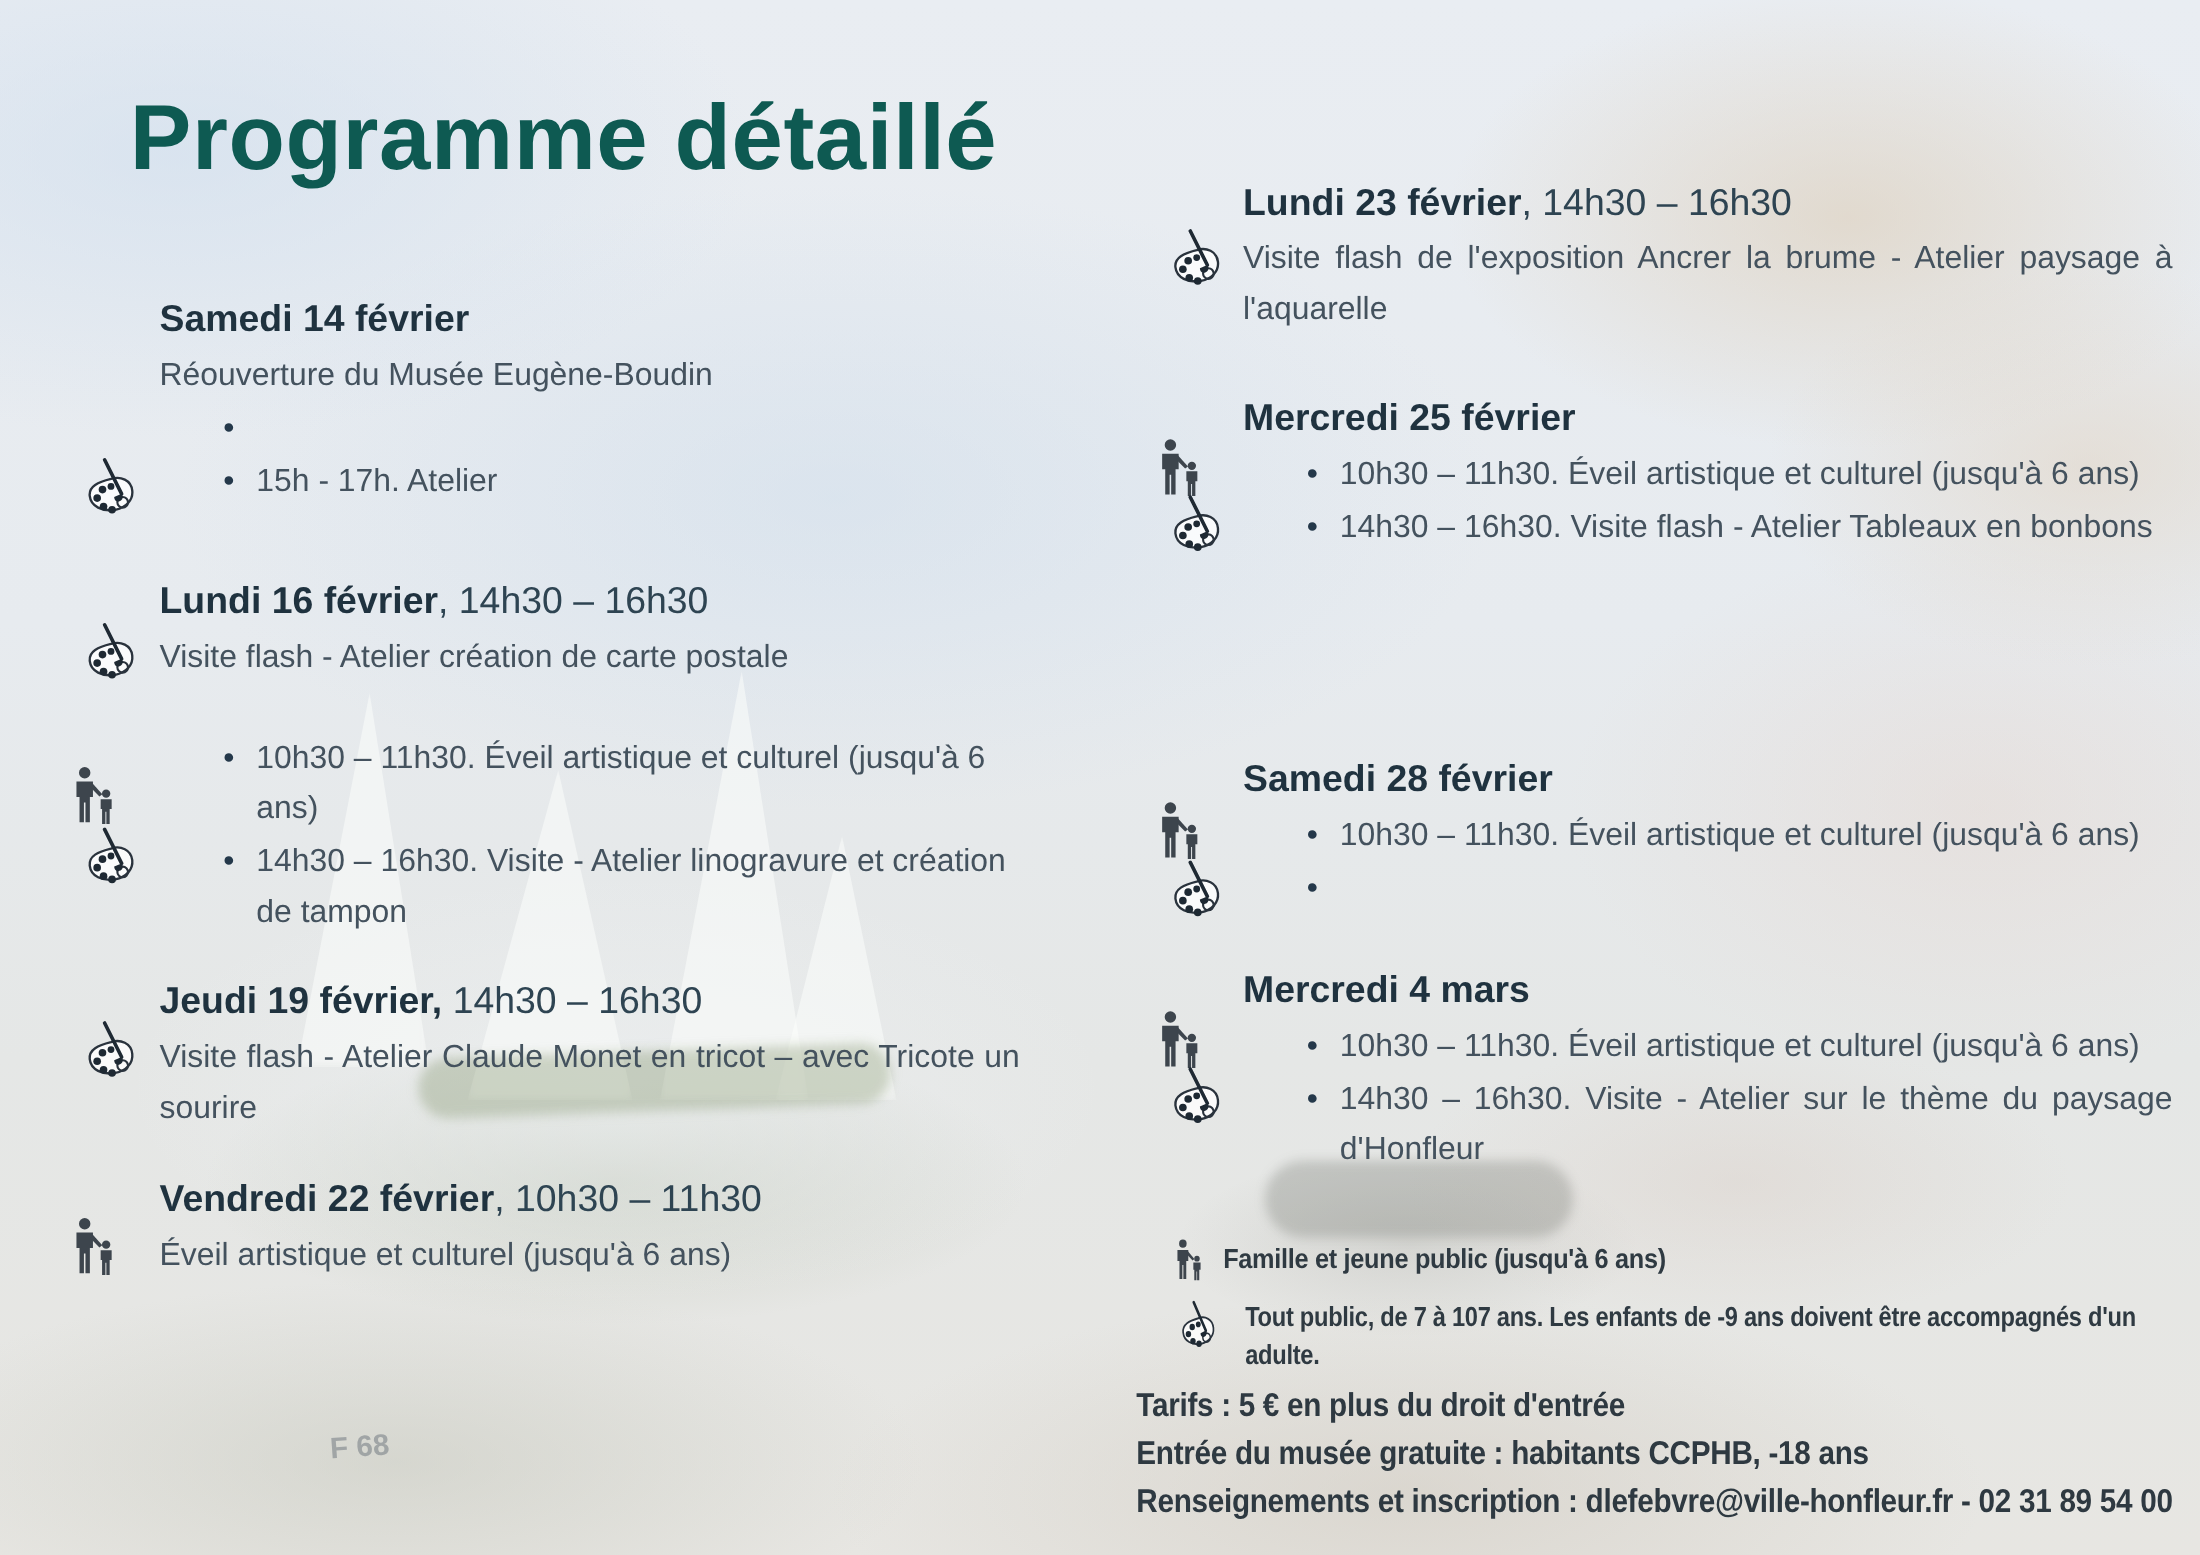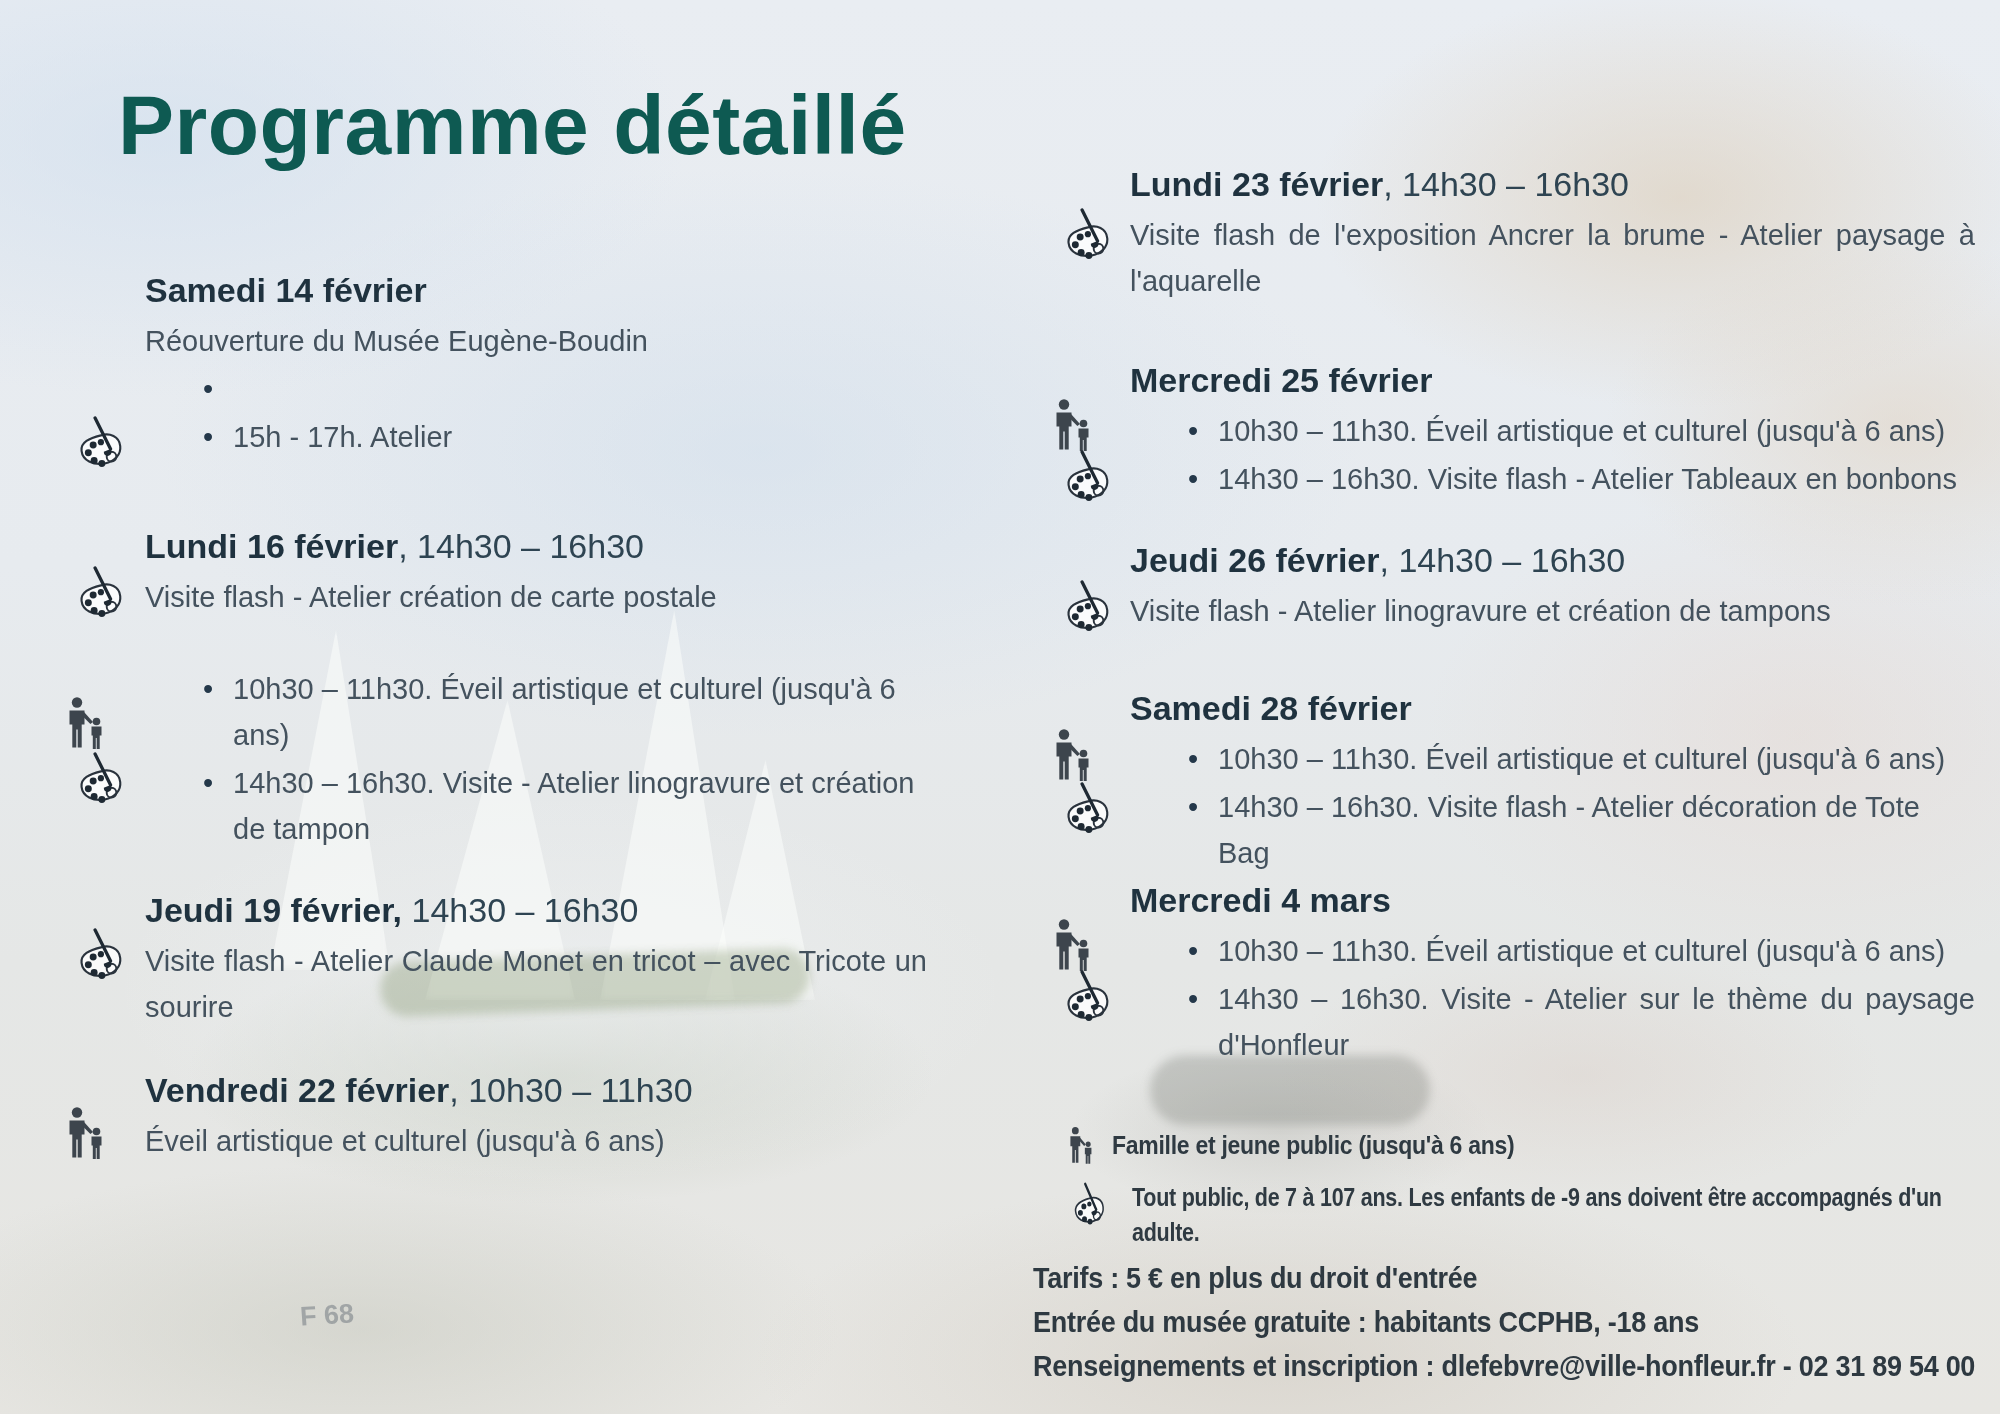--- a/index.html
+++ b/index.html
@@ -175,46 +175,37 @@
     <div class="brow">
       <span class="dot">•</span>
       <div class="btxt">10h30 – 11h30. Éveil artistique et culturel (jusqu'à 6 ans)</div>
     </div>
     <div class="brow">
       <span class="dot">•</span>
       <div class="btxt">14h30 – 16h30. Visite flash - Atelier Tableaux en bonbons</div>
     </div>
   </div>
 
-  <div class="event col-r" style="top:538px;">
-    <span class="icon r-icon" style="top:42px;">
-      <svg width="58" height="62" viewBox="0 0 60 64">
-          <use href="#palette-g"></use>
-        </svg></span>
-    <div class="day-line"><span class="day">Jeudi 26 février</span><span class="time">, 14h30 – 16h30</span></div>
-    <div class="etext">Visite flash - Atelier linogravure et création de tampons</div>
-  </div>
 
   <div class="event col-r" style="top:686px;">
     <span class="icon r-icon" style="top:42px;left:-80px;">
       <svg width="50" height="56" viewBox="0 0 50 56">
           <use href="#family-g"></use>
         </svg></span>
     <span class="icon r-icon" style="top:96px;">
       <svg width="58" height="62" viewBox="0 0 60 64">
           <use href="#palette-g"></use>
         </svg></span>
     <div class="day-line"><span class="day">Samedi 28 février</span></div>
     <div class="brow">
       <span class="dot">•</span>
       <div class="btxt">10h30 – 11h30. Éveil artistique et culturel (jusqu'à 6 ans)</div>
     </div>
     <div class="brow">
       <span class="dot">•</span>
-      <div class="btxt">14h30 – 16h30. Visite flash - Atelier décoration de Tote Bag</div>
     </div>
   </div>
 
   <div class="event col-r" style="top:878px;">
     <span class="icon r-icon" style="top:40px;left:-80px;">
       <svg width="50" height="56" viewBox="0 0 50 56">
           <use href="#family-g"></use>
         </svg></span>
     <span class="icon r-icon" style="top:92px;">
       <svg width="58" height="62" viewBox="0 0 60 64">

